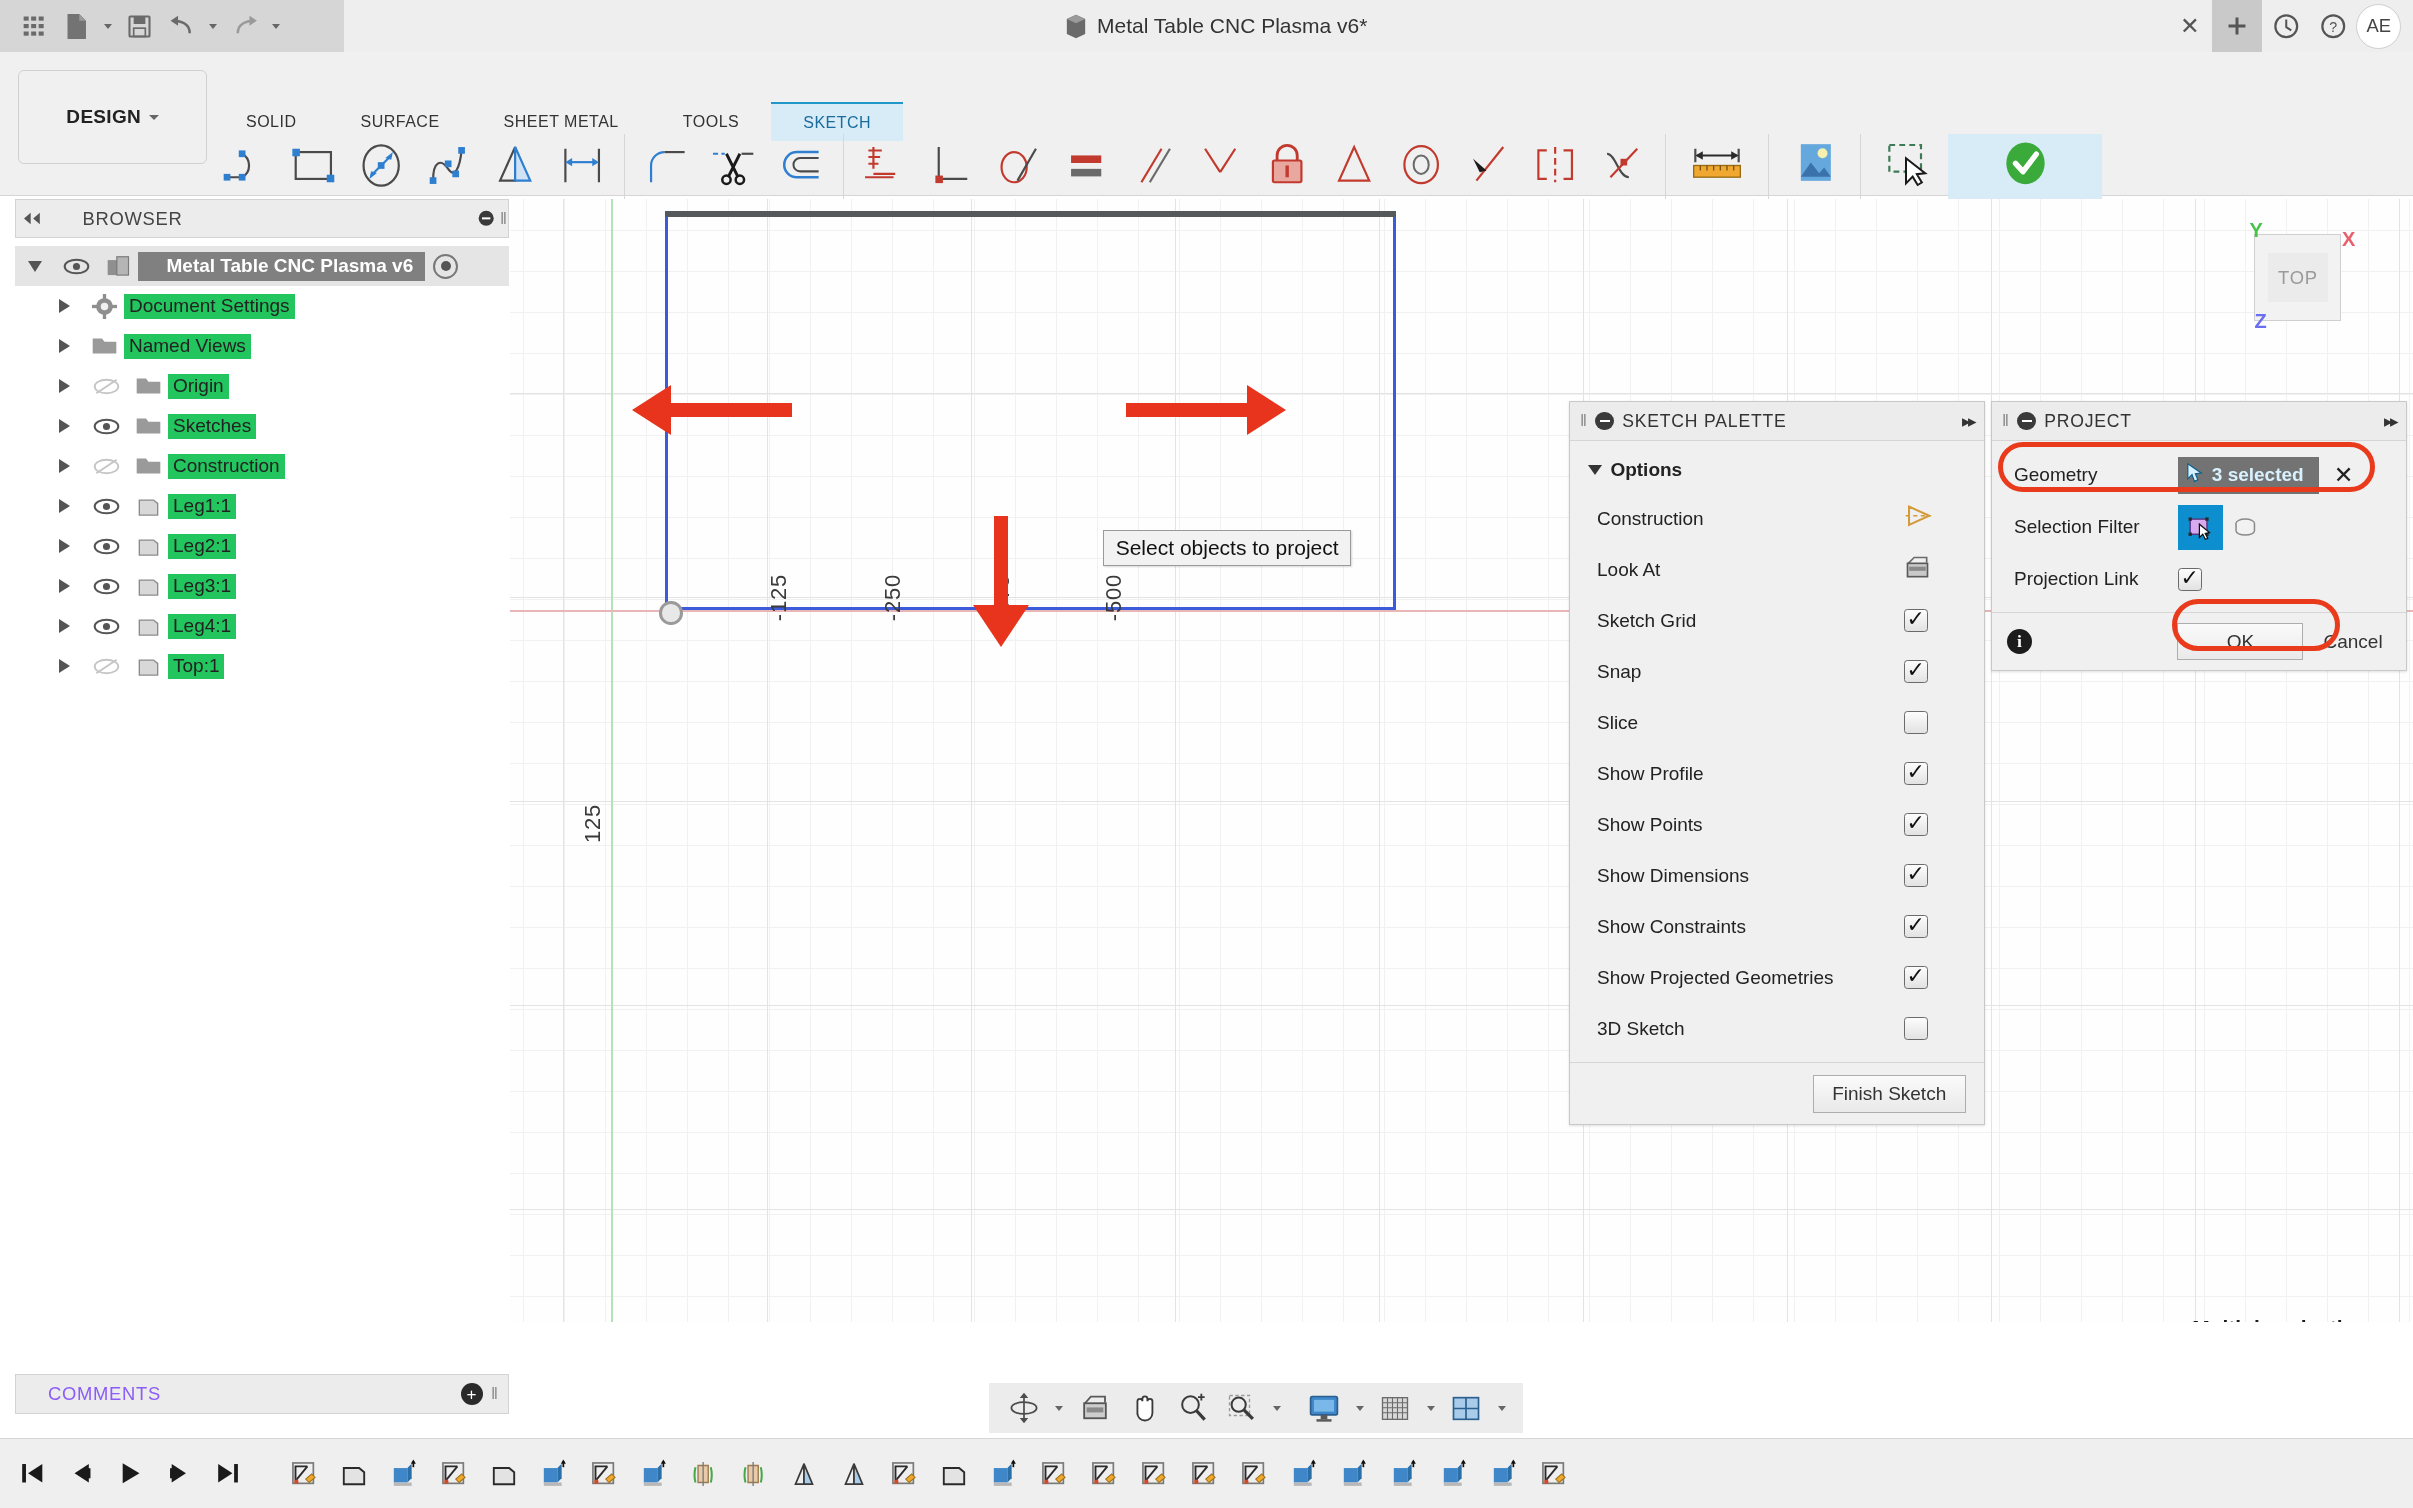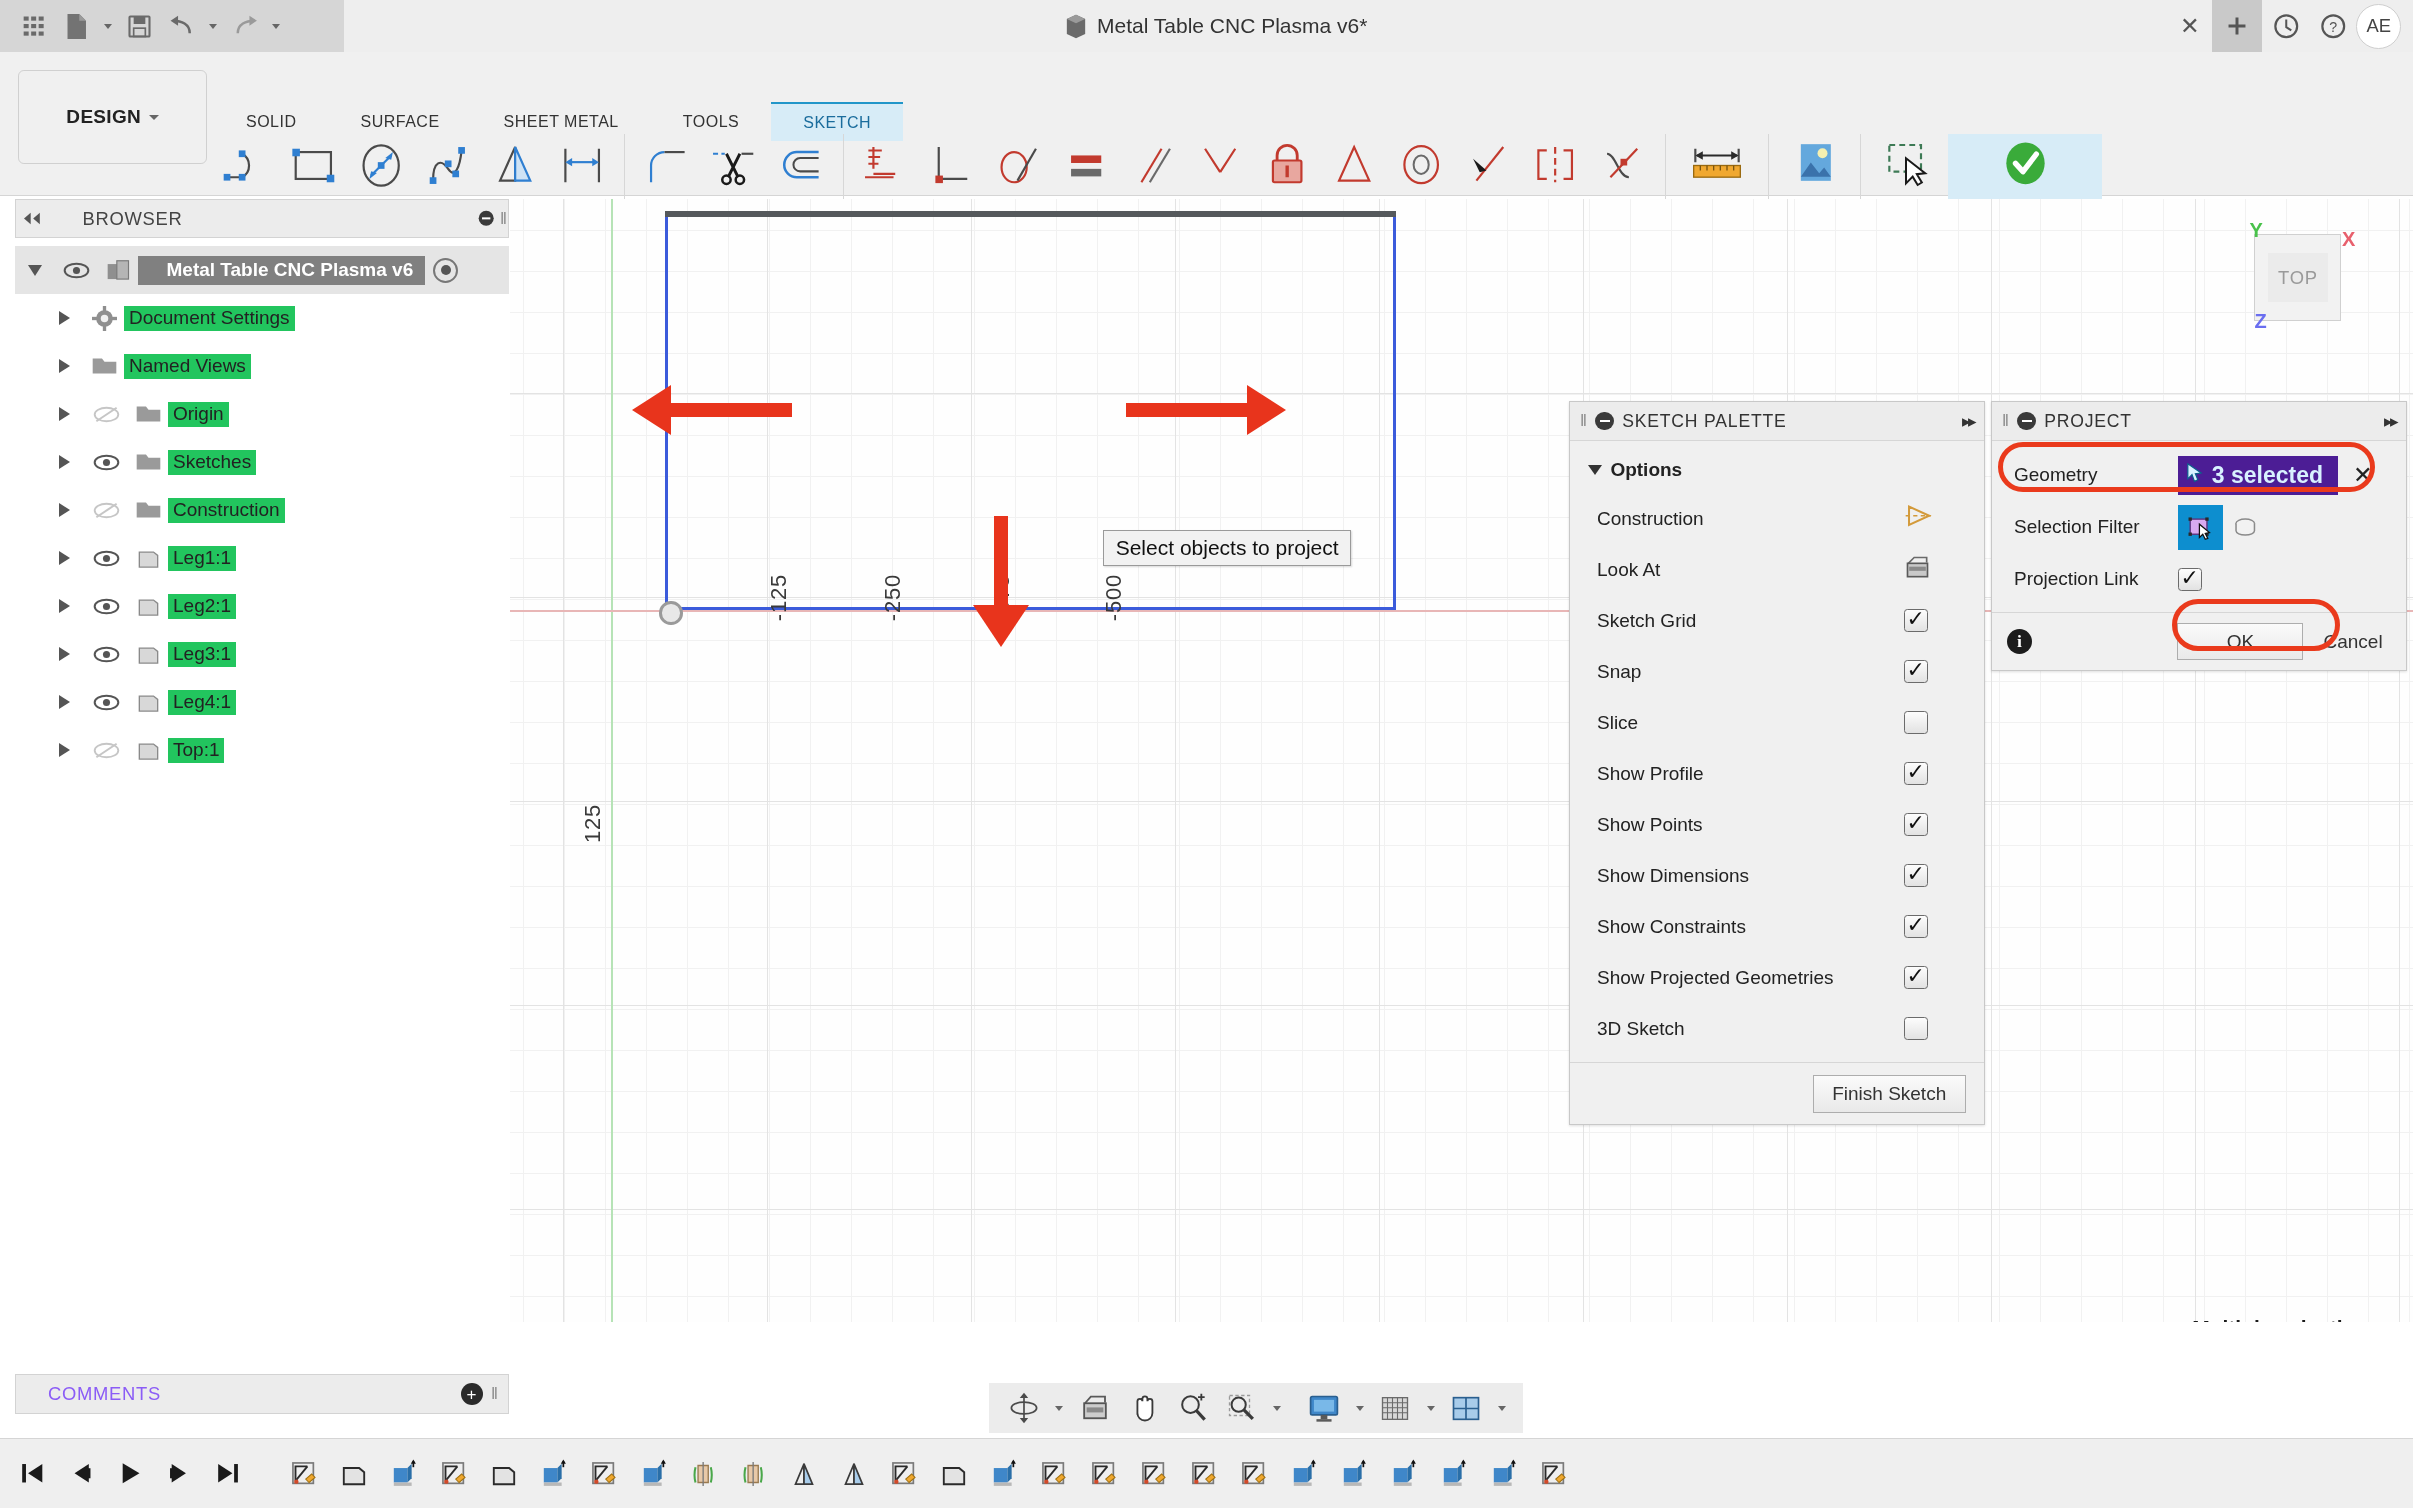--- a/index.html
+++ b/index.html
@@ -53,21 +53,21 @@
   .finish-grp { background:#d7ecf7; height:107px; padding:0 6.7px; }
 
   
   .browser { position:absolute; left:15px; top:199px; width:494px; }
   .panel-head { height:39px; background:#ececec; border:0.8px solid #d3d3d3;
                 display:flex; align-items:center; padding:0 1px; }
   .panel-head .title { font-size:18.4px; color:#444; letter-spacing:0.7px; margin-left:37px; }
   .collapse-ic { width:28.5px;height:25px;display:flex;align-items:center;justify-content:center;color:#555;font-size:17px;cursor:pointer;}
   .panel-head .spacer { flex:1; }
   .tree { padding-top:8.4px; }
-  .trow { display:flex; align-items:center; height:48px; font-size:19px; color:#222; }
+  .trow { display:flex; align-items:center; height:40px; font-size:19px; color:#222; }
   .twist { width:39px; display:flex; align-items:center; justify-content:center; cursor:pointer; }
   .twist i { width:0;height:0;border-top:7.5px solid transparent;border-bottom:7.5px solid transparent;border-left:11px solid #555; display:block;}
   .twist.open i { border-left:7.5px solid transparent;border-right:7.5px solid transparent;border-top:11px solid #555;border-bottom:0; }
   .eye { width:44px; display:flex; align-items:center; justify-content:center; cursor:pointer; }
   .nodeicon { width:40px; display:flex; align-items:center; justify-content:center; }
   .nodelabel { padding:1.7px 5px; background:#22c55e; cursor:pointer; }
   .root-row { background:#e5e5e5; }
   .root-label { background:#808080; color:#fff; font-weight:bold; padding:3.4px 11.7px 3.4px 28.5px; min-width:201px; }
   .radio-dot { width:25px;height:25px;border-radius:50%;border:2.5px solid #777;display:flex;align-items:center;justify-content:center;margin-left:8.4px;cursor:pointer;}
   .radio-dot span { width:10px;height:10px;border-radius:50%;background:#555;display:block;}
@@ -135,21 +135,21 @@
   .sp-foot { border-top:0.8px solid #d6d6d6; padding:11.7px 18.4px; display:flex; justify-content:flex-end; background:#f0f0f0;}
   .btn { border:0.8px solid #adadad; background:linear-gradient(#fbfbfb,#e9e9e9); padding:6.7px 18.4px;
          font-size:19px; color:#333; cursor:pointer; }
 
   
   .pj { position:absolute; left:1991px; top:401px; width:416px; background:#f0f0f0;
         border:0.8px solid #c8c8c8; box-shadow:0 0.8px 2.5px rgba(0,0,0,.12); }
   .pj-body { padding:8.4px 0 6.7px 0; }
   .pj-row { display:flex; align-items:center; height:52px; padding-left:22px; font-size:19px; color:#222; }
   .pj-row .lbl { width:164px; }
-  .sel-chip { background:#4c1d95; color:#d8f1ff; font-size:23px; font-weight:bold;
+  .sel-chip { background:#737373; color:#d8f1ff; font-size:19px; font-weight:bold;
               padding:5.9px 15px 5.9px 8.4px; display:flex; align-items:center; gap:8.4px; cursor:pointer;justify-content:space-between;}
   .sel-x { font-size:23.5px; color:#222; margin-left:15px; cursor:pointer; }
   .filt-btn { width:45px;height:45px;display:flex;align-items:center;justify-content:center;cursor:pointer; }
   .filt-btn.on { background:#0d8ecf; }
   .pj-foot { border-top:0.8px solid #d6d6d6; display:flex; align-items:center; padding:10px 15px; gap:11.7px; }
   .info-ic { width:25px;height:25px;border-radius:50%;background:#1c1c1c;color:#fff;
              display:flex;align-items:center;justify-content:center;font-size:17.6px;font-weight:bold;font-family:"Liberation Serif",serif;cursor:pointer;}
   .pj-foot .sp2 { flex:1; }
   .okbtn { width:126px; text-align:center; }
   .cancelbtn { background:none; border:none; font-size:19px; color:#333; cursor:pointer; padding:6.7px 8.4px;}

